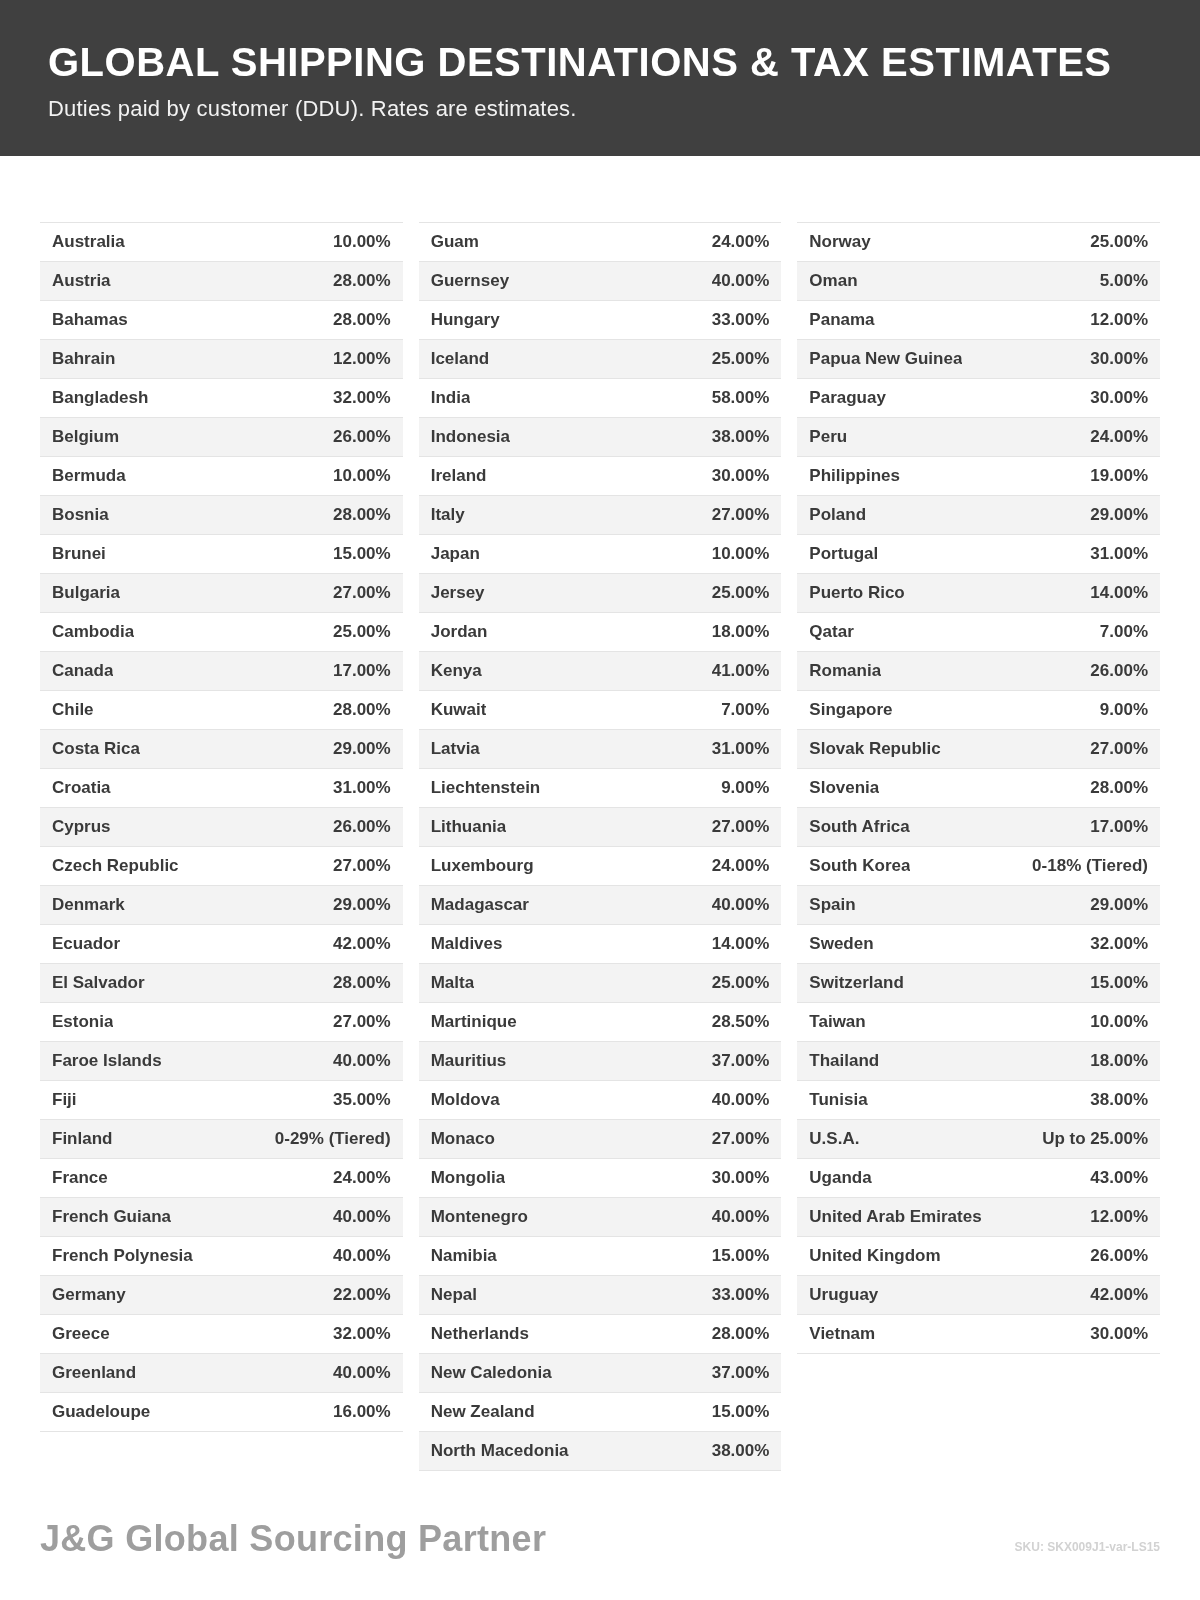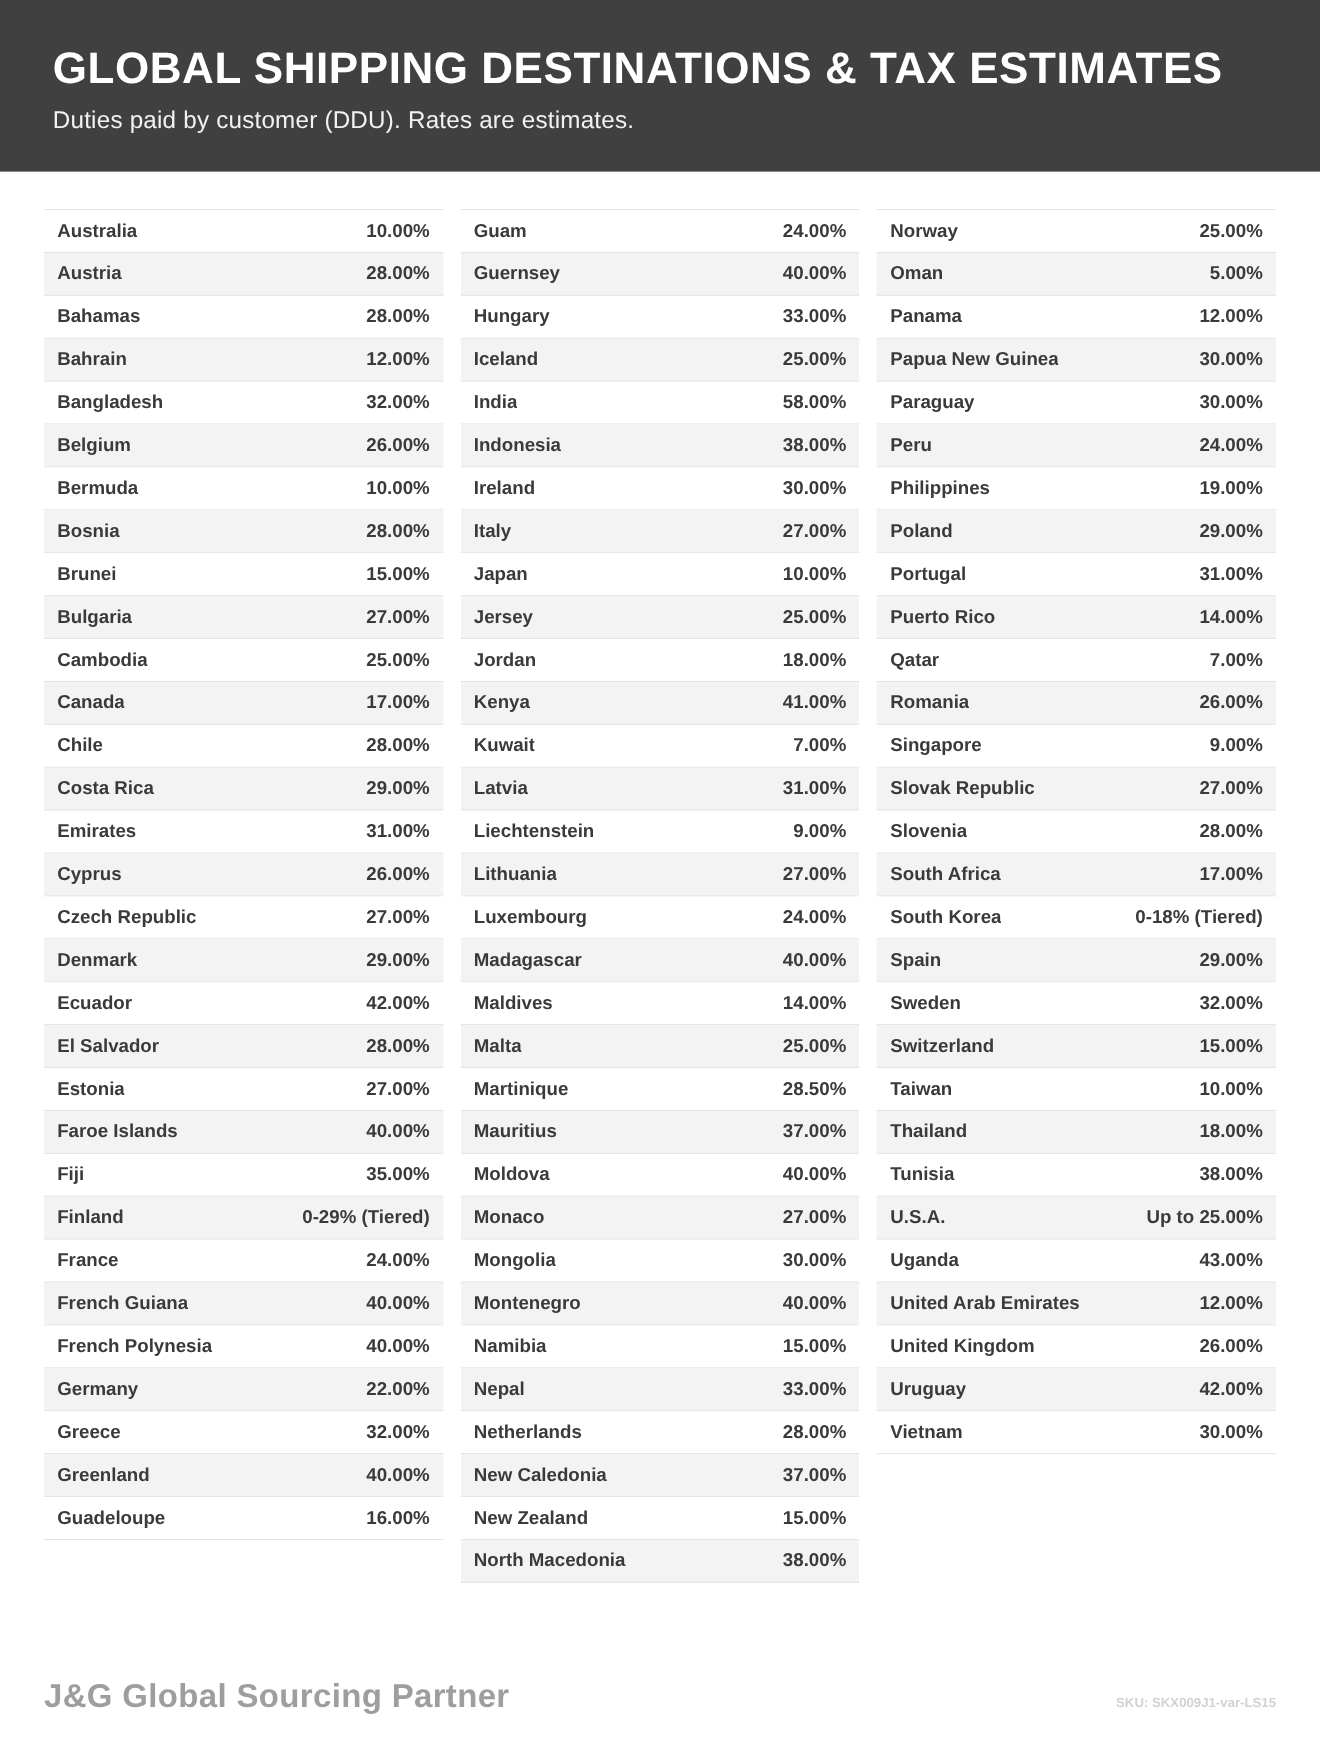--- a/index.html
+++ b/index.html
@@ -32,20 +32,21 @@
   .header .subtitle {
     color: #f2f2f2;
     font-size: 22px;
     font-weight: 400;
     margin-top: 12px;
     letter-spacing: 0.2px;
   }
   .content {
     flex: 1 1 auto;
     padding: 34px 40px 0 40px;
+    margin-top: 32px;
   }
   .columns {
     display: flex;
     gap: 16px;
     align-items: flex-start;
   }
   .col {
     flex: 1 1 0;
     border-top: 1px solid #e4e4e4;
   }
@@ -75,21 +76,21 @@
     margin-left: 10px;
   }
   .footer {
     padding: 0 40px 40px 40px;
     display: flex;
     justify-content: space-between;
     align-items: baseline;
   }
   .footer .brand {
     color: #9e9e9e;
-    font-size: 30px;
+    font-size: 36px;
     font-weight: 700;
     letter-spacing: 0.3px;
   }
   .footer .sku {
     color: #d2d2d2;
     font-size: 12px;
     font-weight: 700;
   }
 </style>
 </head>
@@ -155,21 +156,21 @@
           </div>
           <div class="row">
             <span class="country">Chile</span>
             <span class="rate">28.00%</span>
           </div>
           <div class="row">
             <span class="country">Costa Rica</span>
             <span class="rate">29.00%</span>
           </div>
           <div class="row">
-            <span class="country">Emirates</span>
+            <span class="country">Croatia</span>
             <span class="rate">31.00%</span>
           </div>
           <div class="row">
             <span class="country">Cyprus</span>
             <span class="rate">26.00%</span>
           </div>
           <div class="row">
             <span class="country">Czech Republic</span>
             <span class="rate">27.00%</span>
           </div>

